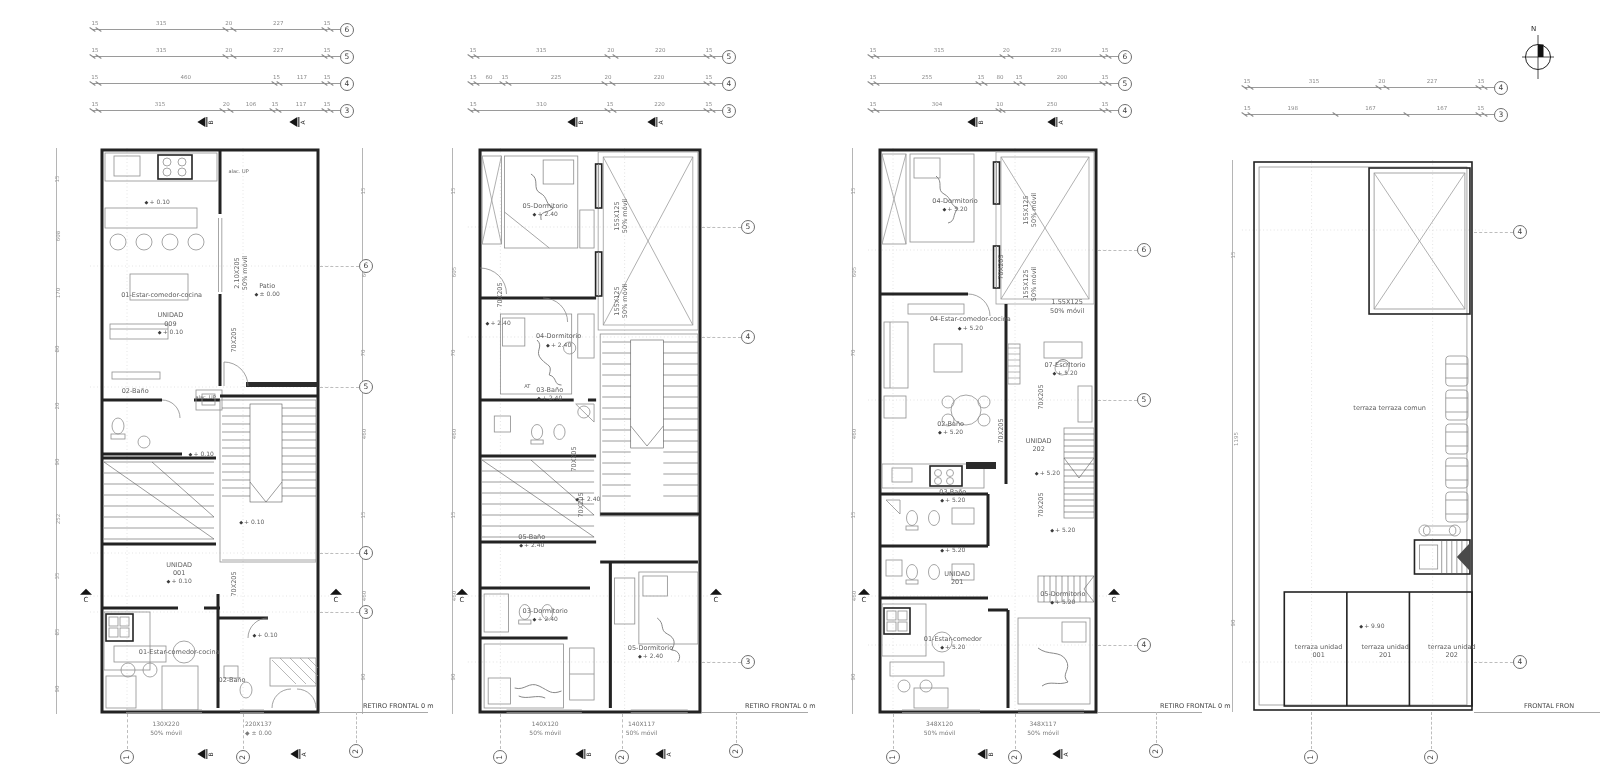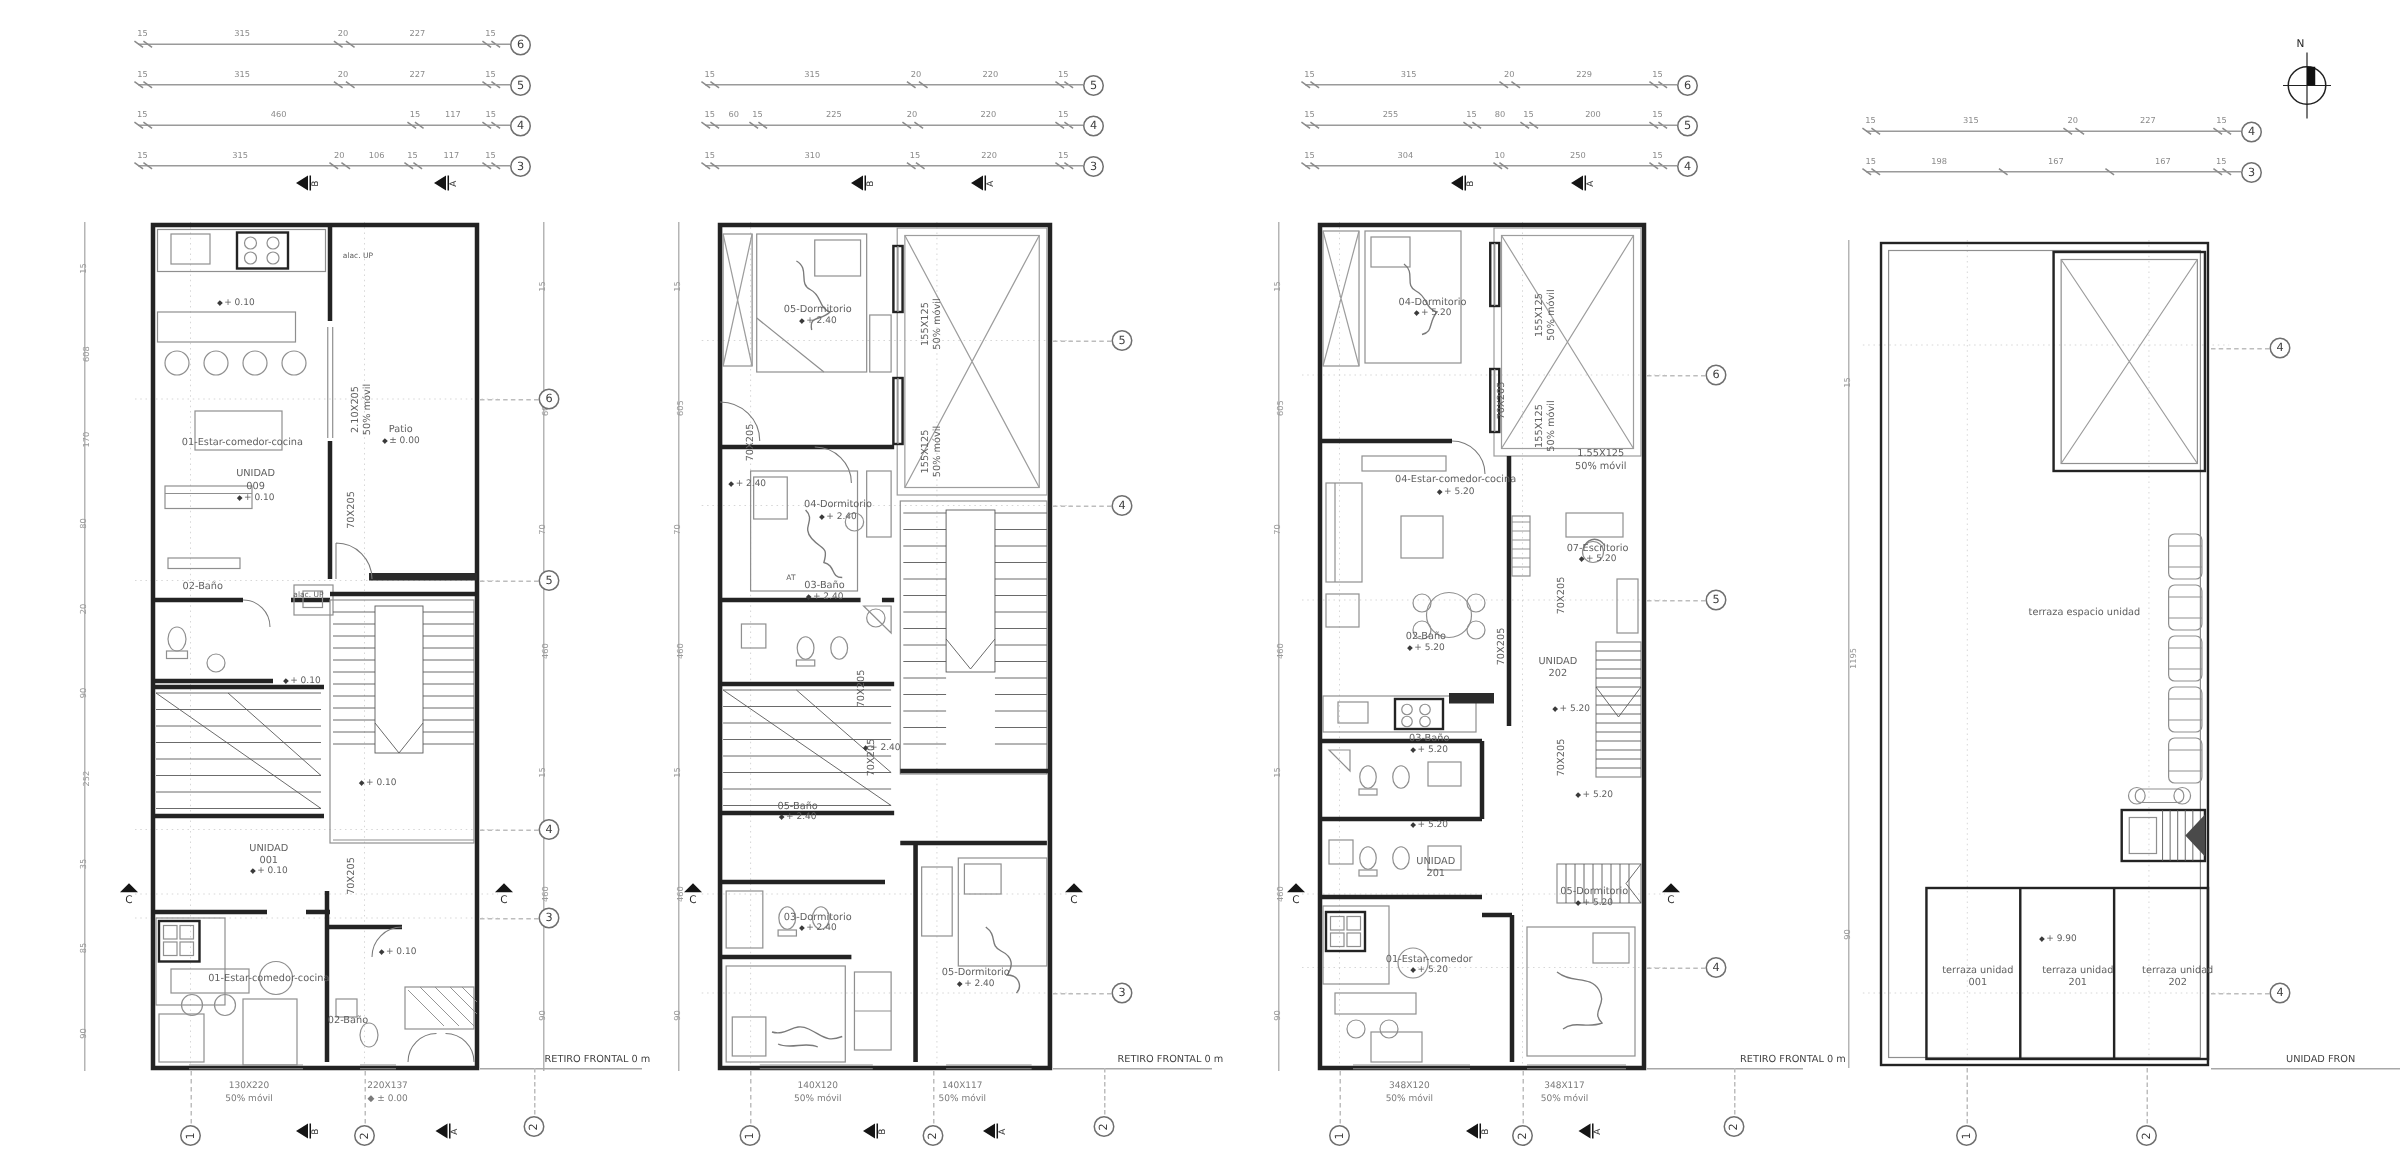--- a/index.html
+++ b/index.html
@@ -807,21 +807,21 @@
       <circle class="f" cx="171" cy="370.5" r="5.5"></circle>
         <circle class="f" cx="201" cy="370.5" r="5.5"></circle>
       <rect class="w2" x="161" y="380" width="55" height="34" fill="#fff"></rect>
       <rect class="f" x="166" y="385" width="18" height="24"></rect>
       <path class="st" d="M188 380v34M193 380v34M198 380v34M203 380v34M208 380v34"></path>
       <path d="M216 383l-13 14 13 14z" fill="#4a4a4a"></path>
       <rect class="w2" x="32" y="432" width="186" height="114"></rect>
       <path class="w2" d="M94 432V546M156 432V546"></path>
     </svg>
   <div class="lbl" style="left: 62%; top: 45%;">
-        <div>terraza espacio unidad</div>
+        <div>terraza terraza comun</div>
       </div>
       <div class="lbl" style="left: 54%; top: 84.5%;">
         <div class="lvl"><span class="dia">◆</span>+ 9.90</div>
       </div>
       <div class="lbl" style="left: 30%; top: 89%;">
         <div>terraza unidad</div>
         <div>001</div>
       </div>
       <div class="lbl" style="left: 60%; top: 89%;">
         <div>terraza unidad</div>
@@ -870,21 +870,21 @@
       <div class="vleader" style="left: 59px; top: 552px; height: 37px;"></div>
       <div class="bub rot" style="left: 59px; top: 597px;"><span>1</span></div>
       <div class="vleader" style="left: 179px; top: 552px; height: 37px;"></div>
       <div class="bub rot" style="left: 179px; top: 597px;"><span>2</span></div>
       <div class="strip" style="left: -20px; top: 0px; height: 552px;">
         <div class="stripnum" style="top: 92px;">15</div>
         <div class="stripnum" style="top: 276px;">1195</div>
         <div class="stripnum" style="top: 460px;">90</div>
       </div>
       <div class="lot" style="left: 222px; top: 552px; width: 126px;"></div>
-      <div class="retiro" style="left: 272px; top: 542px;">UNIDAD FRON</div>
+      <div class="retiro" style="left: 272px; top: 542px;">FRONTAL FRON</div>
     </div>
 
   <div class="compass" style="left:1516px;top:32px;width:44px;height:50px">
     <div class="nlab">N</div>
     <svg width="44" height="50" viewBox="-22 -25 44 50">
       <circle cx="0" cy="0" r="12.5" fill="none" stroke="#222" stroke-width="1"></circle>
       <path d="M0 -22V22M-16 0H16" stroke="#222" stroke-width="0.8"></path>
       <path d="M0 -12.5h5.5v12.5h-5.5z" fill="#111"></path>
     </svg>
   </div>

